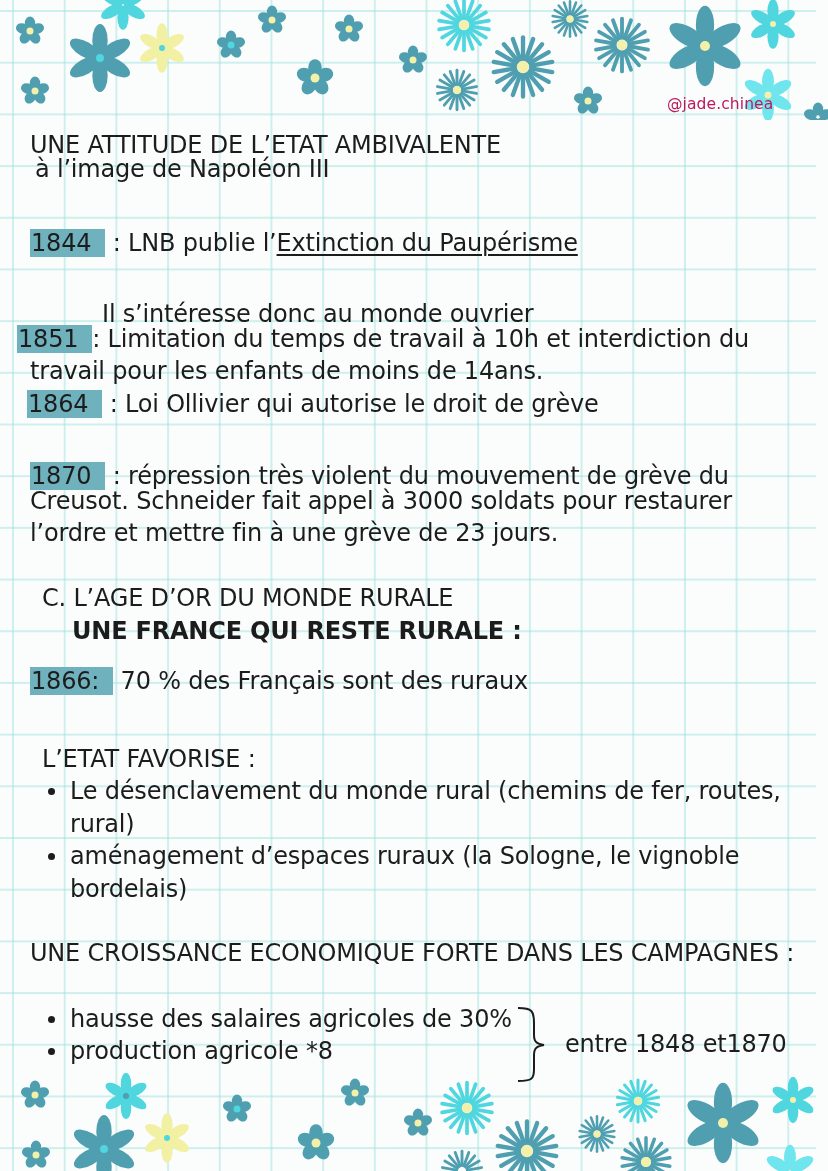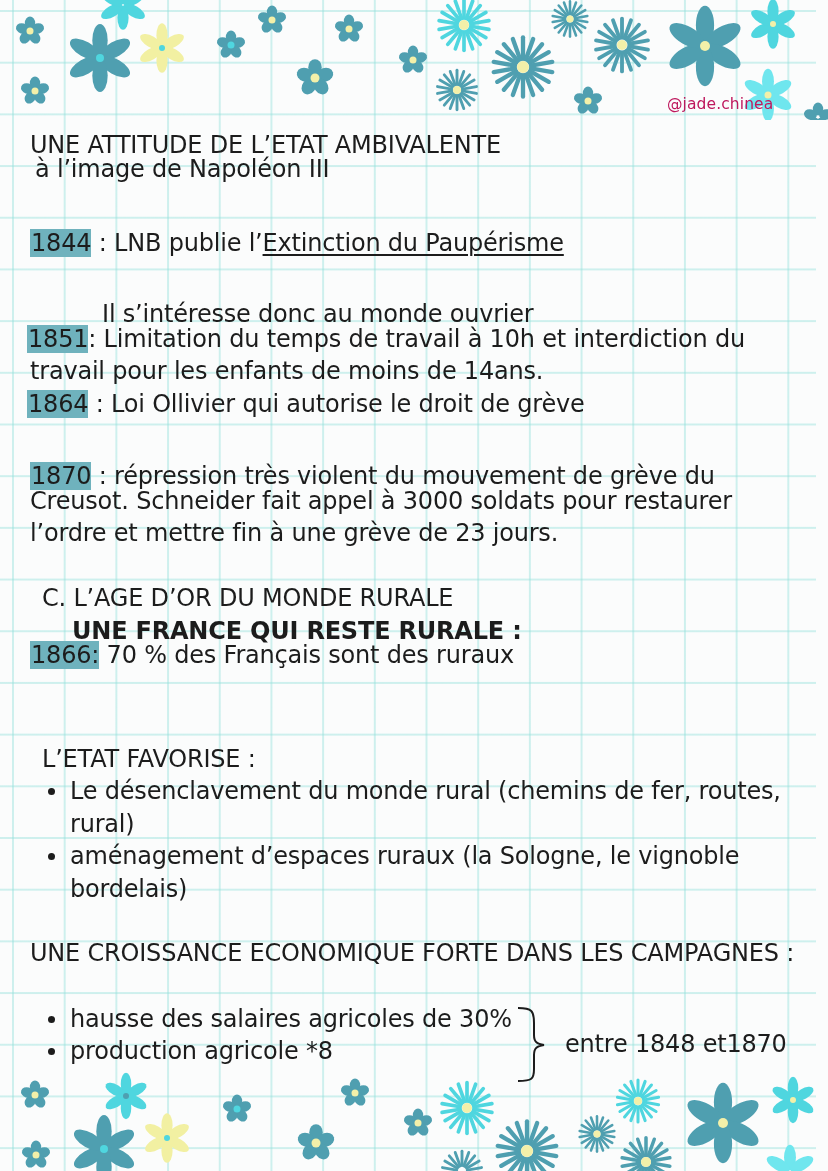--- a/index.html
+++ b/index.html
@@ -19,21 +19,21 @@
     pointer-events: none;
   }
   .deco { position: absolute; left: 0; width: 828px; pointer-events: none; }
   .deco.top { top: 0; height: 120px; }
   .deco.bottom { top: 1060px; height: 111px; }
   .handle {
     position: absolute; left: 667px; top: 95px;
     font-size: 15.5px; color: #be185d; letter-spacing: 0.1px;
   }
   .line { position: absolute; font-size: 24px; line-height: 26px; white-space: nowrap; letter-spacing: -0.2px; }
-  .hl { background: #6fb2bd; padding: 0 0 0 1px; }
+  .hl { background: #6fb2bd; padding: 0 14px 0 1px; }
   .u { text-decoration: underline; text-underline-offset: 3px; text-decoration-thickness: 1.5px; }
   .bullet { position: absolute; width: 7px; height: 7px; border-radius: 50%; background: #1c1c1c; }
   .brace { position: absolute; left: 512px; top: 1005px; }
 </style>
 </head>
 <body>
 
 <div class="grid"></div>
 
 <div class="deco top">
@@ -168,39 +168,39 @@
 <div class="handle">@jade.chinea</div>
 
 <div class="line" style="left:30px; top:132px;">UNE ATTITUDE DE L’ETAT AMBIVALENTE</div>
 <div class="line" style="left:35px; top:156px;">à l’image de Napoléon III</div>
 
 <div class="line" style="left:30px; top:230px;">
   <span class="hl">1844</span><span> : LNB publie l’</span><span class="u">Extinction du Paupérisme </span>
 </div>
 <div class="line" style="left:102px; top:261px;margin-top:40px;">Il s’intéresse donc au monde ouvrier</div>
 
-<div class="line" style="left:27px; top:326px;">
+<div class="line" style="left:17px; top:326px;">
   <span class="hl">1851</span><span>: Limitation du temps de travail à 10h et interdiction du</span>
 </div>
 <div class="line" style="left:30px; top:358px;">travail pour les enfants de moins de 14ans.</div>
 
 <div class="line" style="left:27px; top:391px;">
   <span class="hl">1864</span><span> : Loi Ollivier qui autorise le droit de grève</span>
 </div>
 
 <div class="line" style="left:30px; top:455px;margin-top:8px;">
   <span class="hl">1870</span><span> : répression très violent du mouvement de grève du</span>
 </div>
 <div class="line" style="left:30px; top:488px;">Creusot. Schneider fait appel à 3000 soldats pour restaurer</div>
 <div class="line" style="left:30px; top:520px;">l’ordre et mettre fin à une grève de 23 jours.</div>
 
 <div class="line" style="left:42px; top:585px;">C. L’AGE D’OR DU MONDE RURALE</div>
 <div class="line" style="left:72px; top:618px;font-weight:bold;">UNE FRANCE QUI RESTE RURALE :</div>
 
-<div class="line" style="left:30px; top:642px;">
+<div class="line" style="left:30px; top:668px;">
   <span class="hl">1866:</span><span> 70 % des Français sont des ruraux</span>
 </div>
 
 <div class="line" style="left:42px; top:746px;">L’ETAT FAVORISE :</div>
 
 <div class="bullet" style="left:48px; top:788px;"></div>
 <div class="line" style="left:70px; top:778px;">Le désenclavement du monde rural (chemins de fer, routes,</div>
 <div class="line" style="left:70px; top:811px;">rural)</div>
 
 <div class="bullet" style="left:48px; top:853px;"></div>

